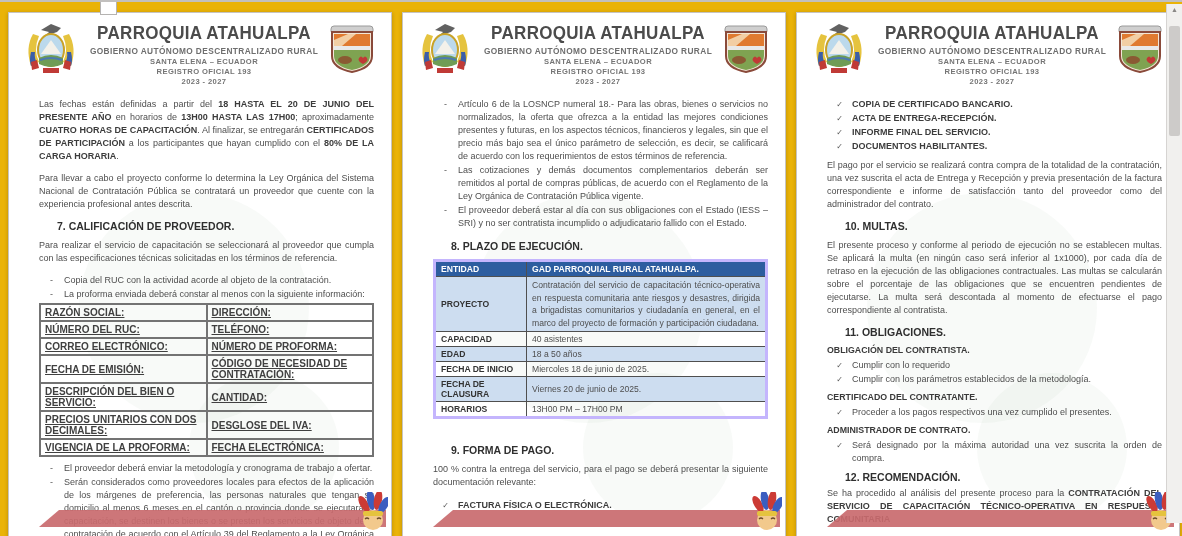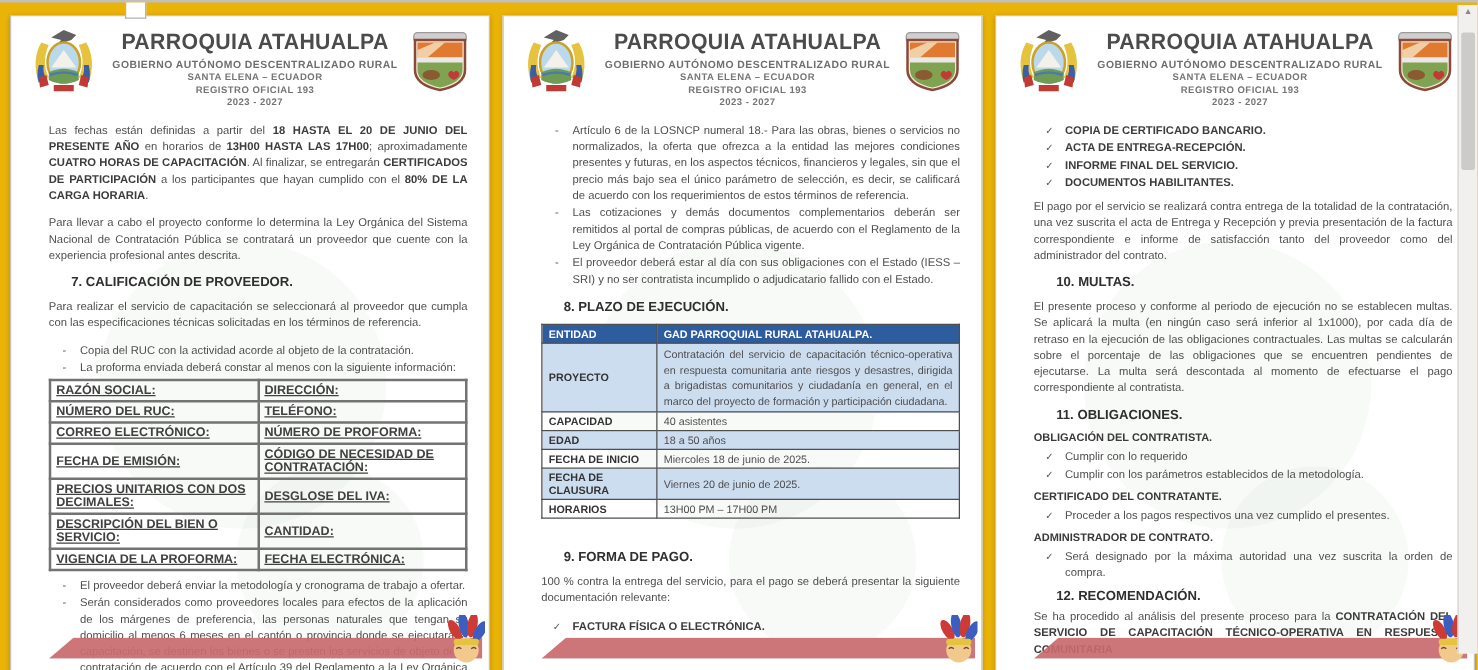--- a/index.html
+++ b/index.html
@@ -40,21 +40,21 @@
   .cklist .mk { font-size:8px; }
   .ckbold .lc { font-weight:bold; color:#3c3c3c; }
   .cklist { margin-bottom:6px; }
 
   
   .t1 { width:100%; border-collapse:collapse; margin:2px 0 5px; }
   .t1 td { border:2px solid #737373; font-size:10px; font-weight:bold; color:#404040;
            padding:2px 4px; height:12px; width:50%;text-decoration:underline; }
 
   
-  .t2 { width:100%; border-collapse:collapse; margin:2px 0 8px; border:1px solid #c4b5fd; }
+  .t2 { width:100%; border-collapse:collapse; margin:2px 0 8px; border:3px solid #c4b5fd; }
   .t2 td { border:1px solid #4f4f4f; font-size:8.6px; padding:2px 5px; color:#4e4e4e; height:14px; }
   .t2 td.lab { width:92px; font-weight:bold; color:#333; }
   .t2 tr.hdr td { background:#2d5d9f; color:#fff; font-weight:bold; }
   .t2 tr.alt td { background:#cdddf0; }
   .t2 td.val.wrap { text-align:justify; line-height:12.5px; }
 
   
   .band { position:absolute; left:30px; right:5px; top:497px; height:17px; background:#c96a6e;
           clip-path:polygon(20px 0, 100% 0, 100% 100%, 0 100%); opacity:.92; }
   .mascot { position:absolute; right:3px; top:479px; }
@@ -154,26 +154,26 @@
             </tr>
             <tr>
               <td>CORREO ELECTRÓNICO:</td>
               <td>NÚMERO DE PROFORMA:</td>
             </tr>
             <tr>
               <td>FECHA DE EMISIÓN:</td>
               <td>CÓDIGO DE NECESIDAD DE CONTRATACIÓN:</td>
             </tr>
             <tr>
+              <td>DESCRIPCIÓN DEL BIEN O SERVICIO:</td>
+              <td>CANTIDAD:</td>
+            </tr>
+            <tr>
               <td>PRECIOS UNITARIOS CON DOS DECIMALES:</td>
               <td>DESGLOSE DEL IVA:</td>
-            </tr>
-            <tr>
-              <td>DESCRIPCIÓN DEL BIEN O SERVICIO:</td>
-              <td>CANTIDAD:</td>
             </tr>
             <tr>
               <td>VIGENCIA DE LA PROFORMA:</td>
               <td>FECHA ELECTRÓNICA:</td>
             </tr>
           </tbody>
         </table>
       <div class="dlist">
           <div class="li">
             <span class="mk">-</span>
@@ -350,21 +350,21 @@
           </div>
           <div class="li">
             <span class="mk">✓</span>
             <div class="lc">INFORME FINAL DEL SERVICIO.</div>
           </div>
           <div class="li">
             <span class="mk">✓</span>
             <div class="lc">DOCUMENTOS HABILITANTES.</div>
           </div>
         </div>
-      <p class="just"><span>El pago por el servicio se realizará contra entrega de la totalidad de la contratación, una vez suscrita el acta de Entrega y Recepción y previa presentación de la factura correspondiente e informe de satisfacción tanto del proveedor como del administrador del contrato.</span></p>
+      <p class="just"><span>El pago por el servicio se realizará contra compra de la totalidad de la contratación, una vez suscrita el acta de Entrega y Recepción y previa presentación de la factura correspondiente e informe de satisfacción tanto del proveedor como del administrador del contrato.</span></p>
       <h3 class="sec">10. MULTAS.</h3>
       <p class="just"><span>El presente proceso y conforme al periodo de ejecución no se establecen multas. Se aplicará la multa (en ningún caso será inferior al 1x1000), por cada día de retraso en la ejecución de las obligaciones contractuales. Las multas se calcularán sobre el porcentaje de las obligaciones que se encuentren pendientes de ejecutarse. La multa será descontada al momento de efectuarse el pago correspondiente al contratista.</span></p>
       <h3 class="sec">11. OBLIGACIONES.</h3>
       <div class="subh">OBLIGACIÓN DEL CONTRATISTA.</div>
       <div class="cklist">
           <div class="li">
             <span class="mk">✓</span>
             <div class="lc">Cumplir con lo requerido</div>
           </div>
           <div class="li">

